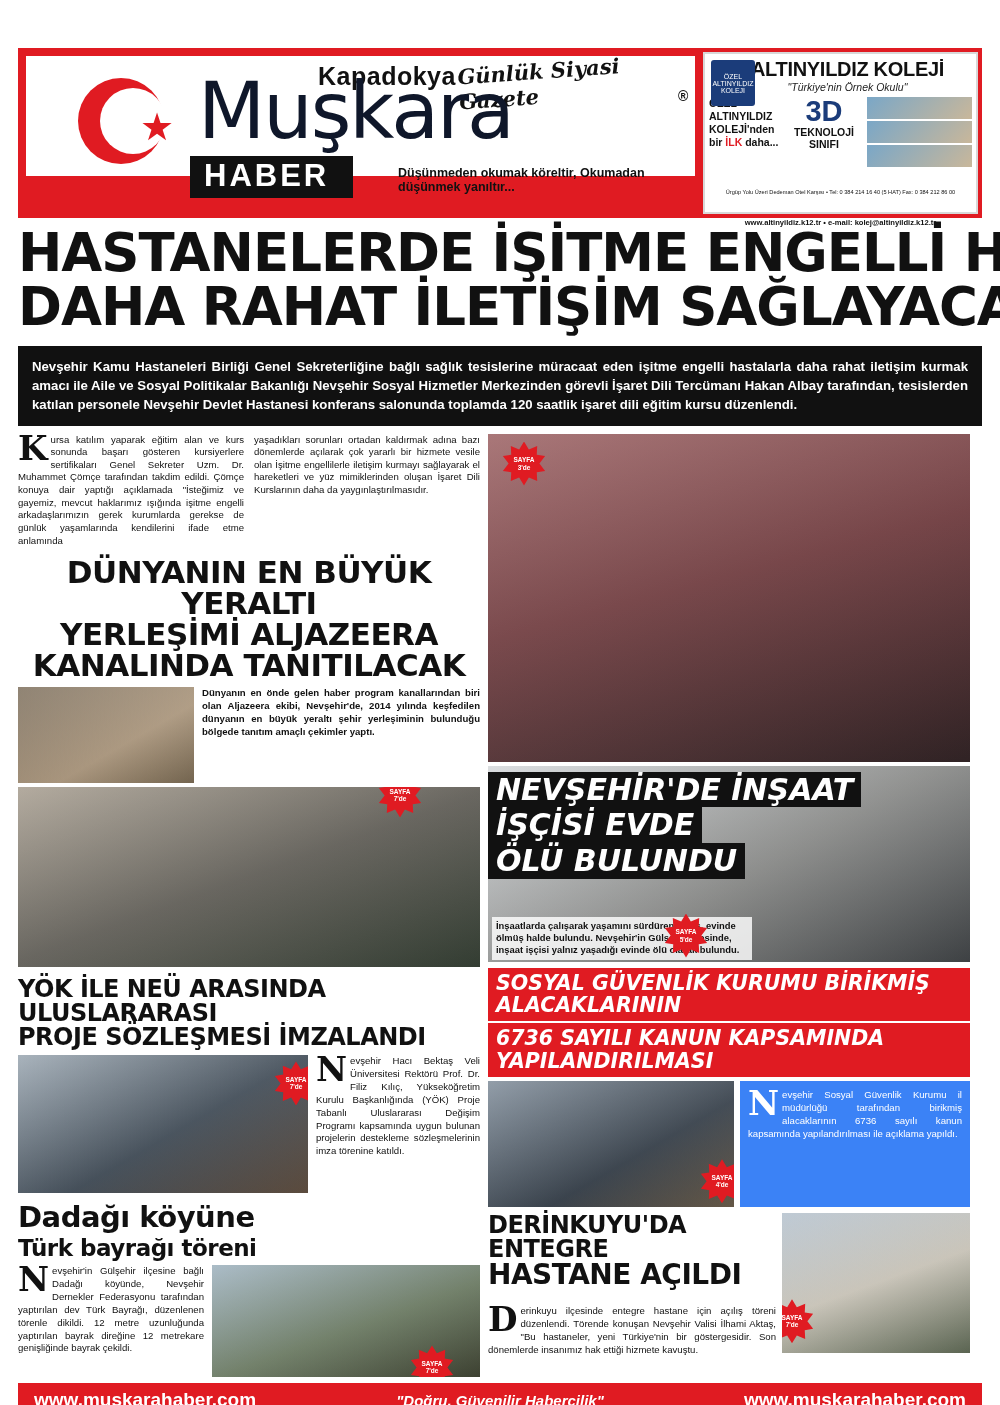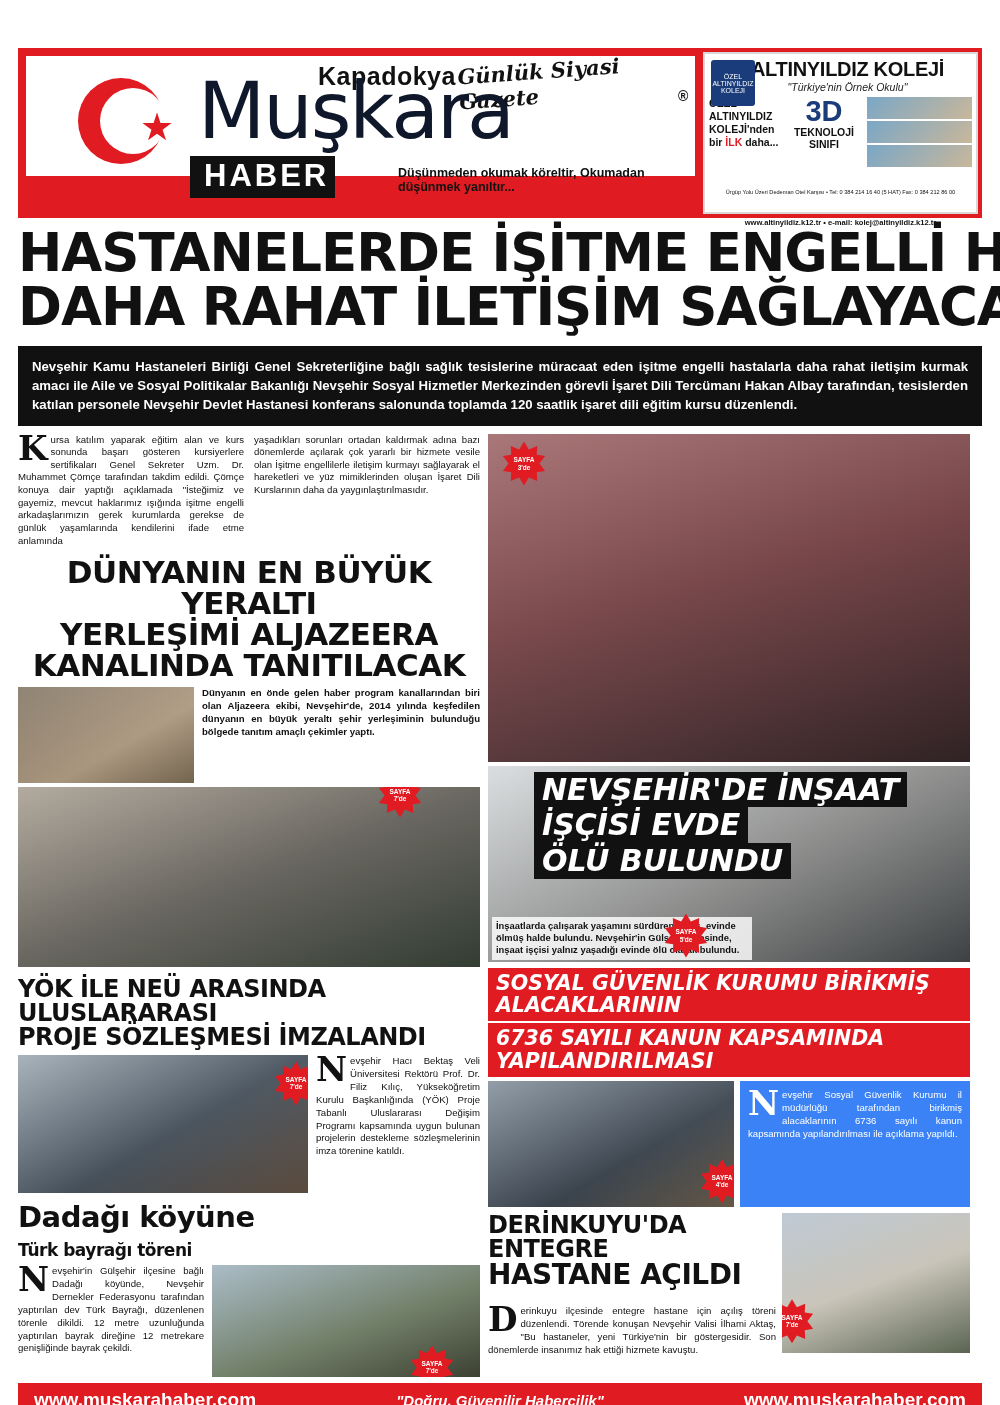--- a/index.html
+++ b/index.html
@@ -40,21 +40,21 @@
     position: absolute; left: 180px; top: 24px;
     font-size: 78px; font-weight: normal; color: #0f172a;
     font-family: "DejaVu Sans", sans-serif;
     letter-spacing: -2px; line-height: 1;
   }
   .reg { position:absolute; left: 660px; top: 40px; font-size: 14px; color:#111; font-weight:bold;}
   .haber-band {
     position: absolute; left: 172px; top: 108px;
     background: #111; color: #fff;
     font-size: 31px; font-weight: bold; letter-spacing: 3px;
-    padding: 2px 6px 4px 14px;
+    padding: 2px 24px 4px 14px;
   }
   .mast-tagline {
     position: absolute; left: 380px; top: 118px;
     font-size: 12.5px; color: #111; font-weight: bold;
   }
   .moon { position:absolute; left: 60px; top: 30px; width: 110px; height: 86px; }
   .moon .c1 { position:absolute; width:86px; height:86px; border-radius:50%; background:#e01b22; left:0; top:0;}
   .moon .c2 { position:absolute; width:66px; height:66px; border-radius:50%; background:#fff; left:22px; top:10px;}
   .moon .star {
     position:absolute; left:62px; top:30px; color:#e01b22; font-size:38px; line-height:1;
@@ -254,21 +254,21 @@
           <div class="burst" style="right:-10px;top:6px;">
             <span>SAYFA</span>
               <span>7'de</span>
           </div>
         </div>
         <div class="body-txt dropcap" style="flex:1;">Nevşehir Hacı Bektaş Veli Üniversitesi Rektörü Prof. Dr. Filiz Kılıç, Yükseköğretim Kurulu Başkanlığında (YÖK) Proje Tabanlı Uluslararası Değişim Programı kapsamında uygun bulunan projelerin destekleme sözleşmelerinin imza törenine katıldı.</div>
       </div>
 
       <h2 class="sub" style="margin-top:10px;font-size:29px;">
         <span>Dadağı köyüne</span><br>
-        <span style="font-size:17px;text-align:center;">Türk bayrağı töreni</span>
+        <span style="font-size:23px;text-align:center;">Türk bayrağı töreni</span>
       </h2>
 
       <div style="display:flex; gap:8px; margin-top:4px;">
         <div class="body-txt dropcap" style="width:186px;">Nevşehir'in Gülşehir ilçesine bağlı Dadağı köyünde, Nevşehir Dernekler Federasyonu tarafından yaptırılan dev Türk Bayrağı, düzenlenen törenle dikildi. 12 metre uzunluğunda yaptırılan bayrak direğine 12 metrekare genişliğinde bayrak çekildi.</div>
         <div class="photo" style="flex:1;height:112px;background:linear-gradient(160deg,#8fa6b5,#6d7f63 55%,#4a4f3c);">
           <div class="burst" style="right:26px;bottom:-12px;">
             <span>SAYFA</span>
               <span>7'de</span>
           </div>
         </div>
@@ -278,21 +278,21 @@
     <div class="col-right">
 
       <div class="photo" style="height:328px;background:linear-gradient(165deg,#8d4a4c,#6d2f33 45%,#3a2a2c);">
         <div class="burst" style="left:14px;top:8px;">
           <span>SAYFA</span>
             <span>3'de</span>
         </div>
       </div>
 
       <div class="photo" style="height:196px;margin-top:4px;background:linear-gradient(150deg,#cfd3d6,#8e8f8d 55%,#4b4f52);">
-        <div style="position:absolute;left:0;top:6px;z-index:4;padding-left:46px;">
+        <div style="position:absolute;left:0;top:6px;z-index:4;">
           <div class="rev-title">NEVŞEHİR'DE İNŞAAT</div><br>
           <div class="rev-title">İŞÇİSİ EVDE</div><br>
           <div class="rev-title">ÖLÜ BULUNDU</div>
         </div>
         <div class="burst" style="left:176px;bottom:4px;">
           <span>SAYFA</span>
             <span>5'de</span>
         </div>
         <div style="position:absolute;left:4px;bottom:2px;width:260px;color:#111;background:rgba(255,255,255,.82);font-size:9.4px;line-height:1.3;font-weight:bold;padding:3px 4px;z-index:4;">İnşaatlarda çalışarak yaşamını sürdüren şahıs, evinde ölmüş halde bulundu. Nevşehir'in Gülşehir ilçesinde, inşaat işçisi yalnız yaşadığı evinde ölü olarak bulundu.</div>
       </div>

